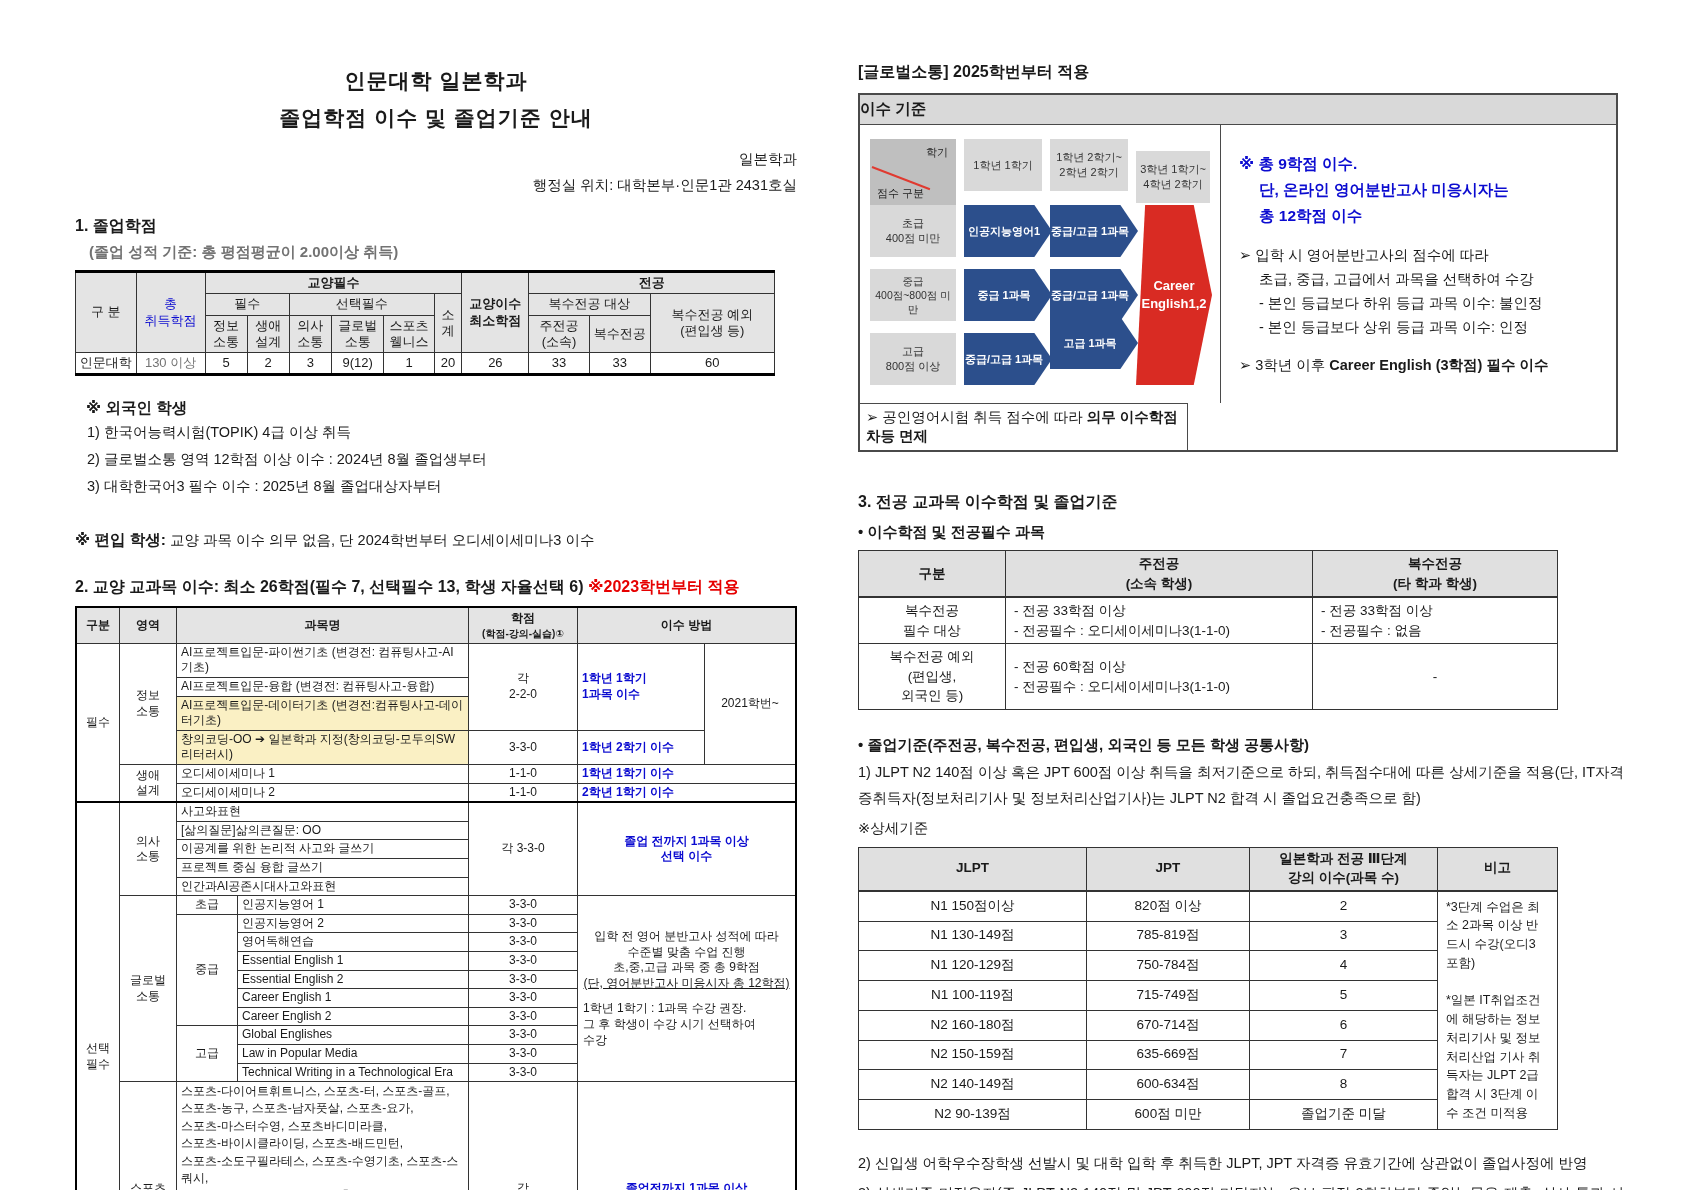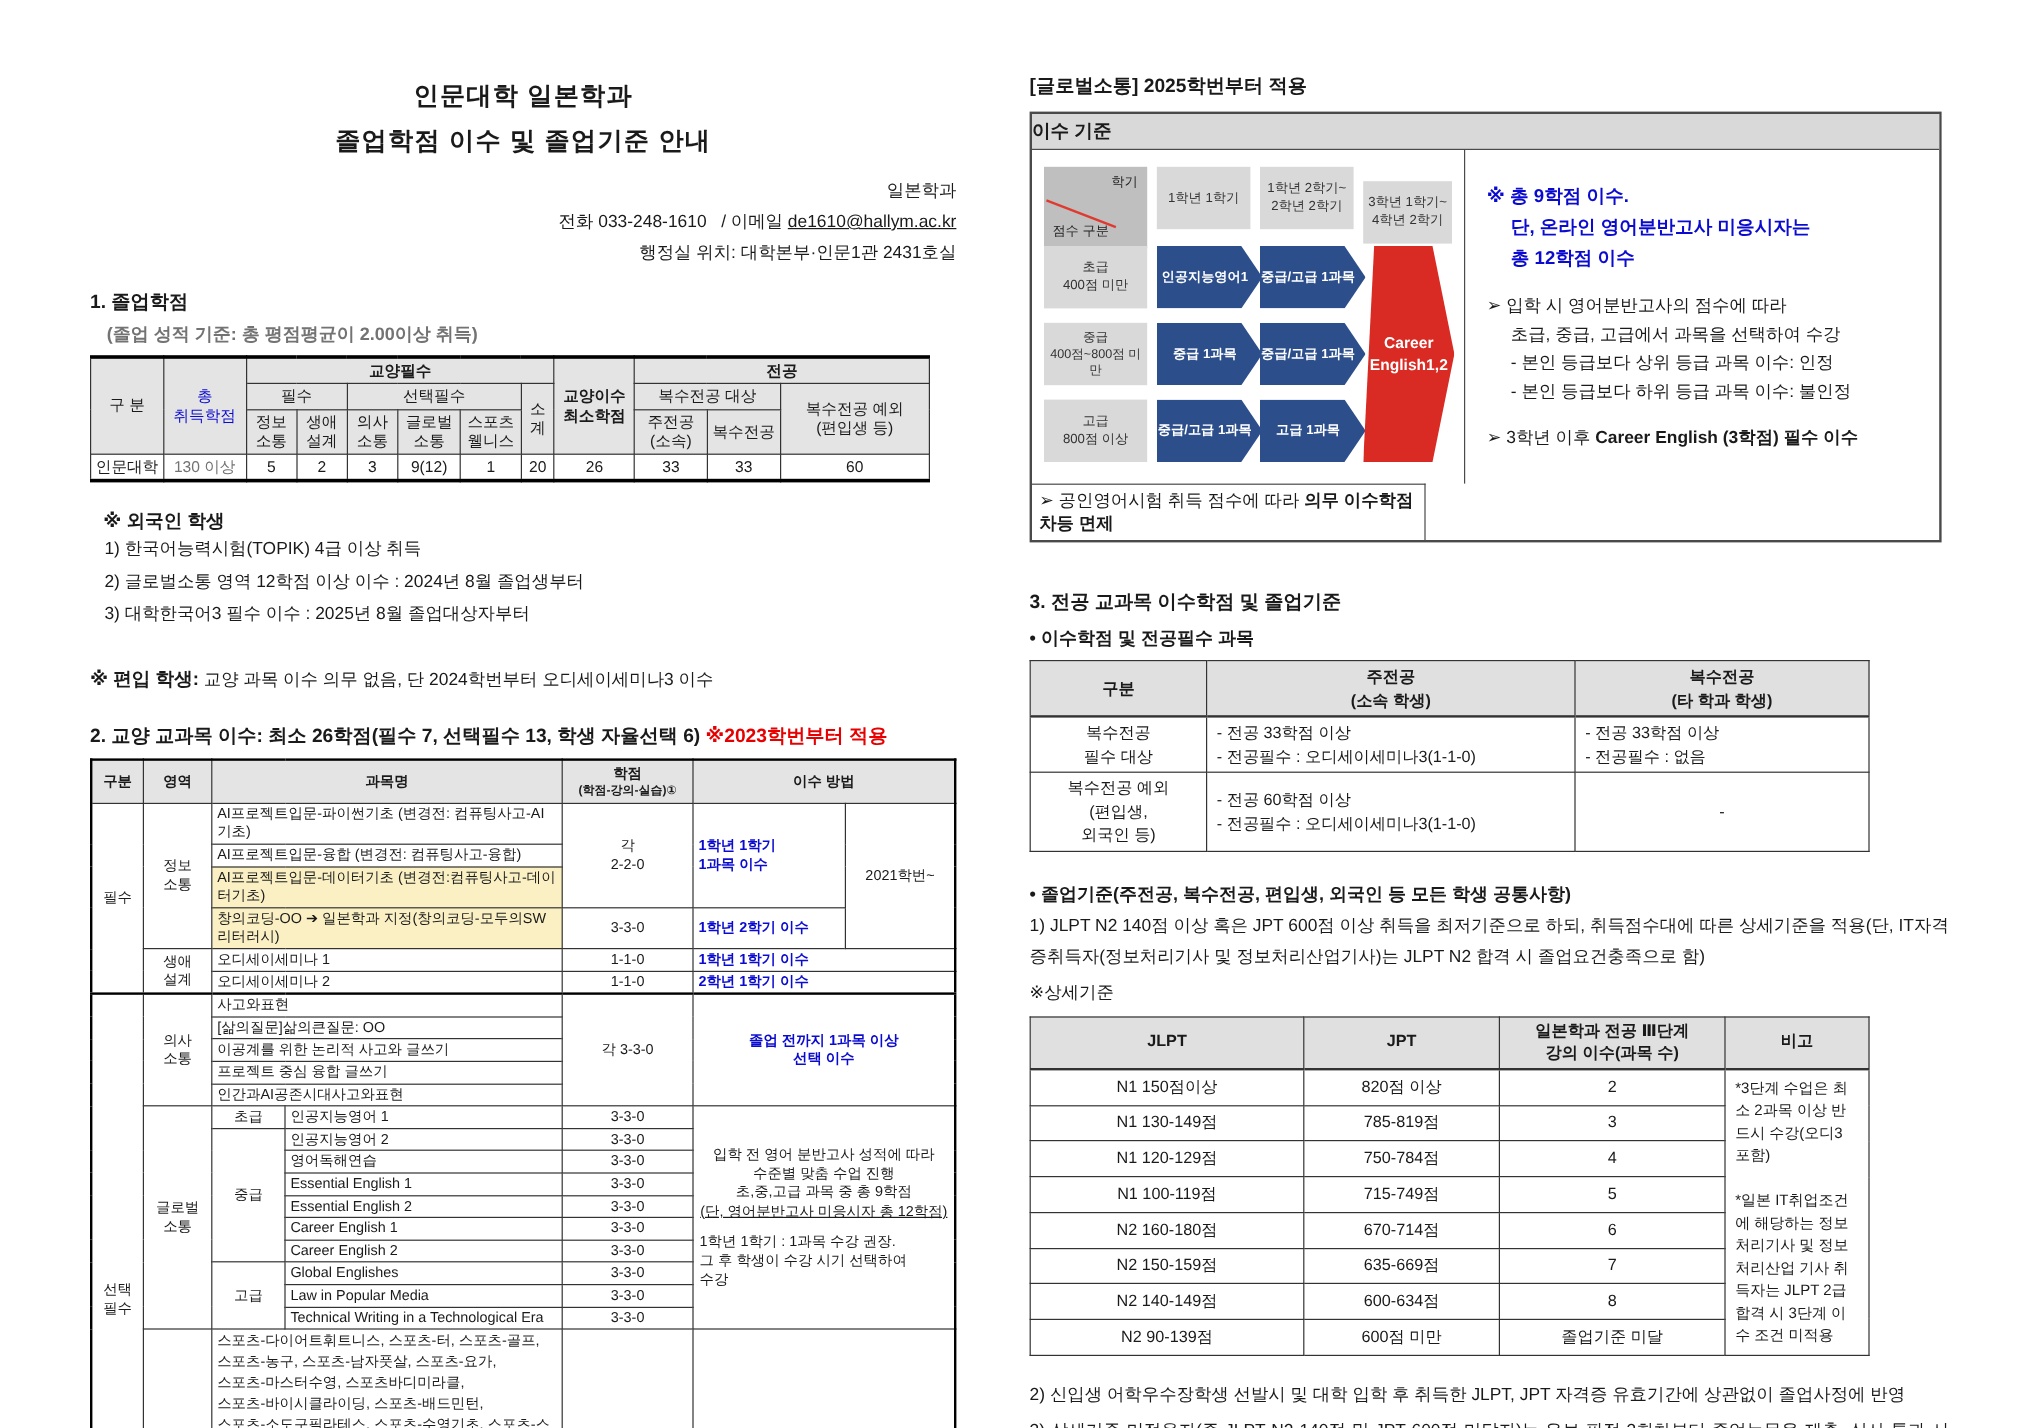--- a/index.html
+++ b/index.html
@@ -68,26 +68,20 @@
 <body>
 
 <div class="page" id="page1">
   <div class="doc-title">
     <div>인문대학 일본학과</div>
     <div>졸업학점 이수 및 졸업기준 안내</div>
   </div>
 
   <div class="contact">
     <div>일본학과</div>
-    <div>
-      <span>전화 033-248-1610</span>&nbsp;&nbsp;
-      <span>/</span>
-      <span>이메일</span>
-      <span class="underl">de1610@hallym.ac.kr</span>
-    </div>
     <div>행정실 위치: 대학본부·인문1관 2431호실</div>
   </div>
 
   <div class="sec-h">1. 졸업학점</div>
   <div class="subnote blue">(졸업 성적 기준: 총 평점평균이 2.00이상 취득)</div>
 
   <table class="t1">
     <tbody>
         <tr>
       <th rowspan="3" style="width:56px" class="pre">구 분</th>
@@ -326,33 +320,33 @@
         <div class="dcell arrow" style="left:190px;top:80px;width:80px;height:52px;">중급/고급 1과목</div>
 
         <div class="dcell gray pre" style="left:10px;top:144px;width:86px;height:52px;font-size:10.5px;">중급
 400점~800점 미만</div>
         <div class="dcell arrow" style="left:104px;top:144px;width:80px;height:52px;">중급 1과목</div>
         <div class="dcell arrow" style="left:190px;top:144px;width:80px;height:52px;">중급/고급 1과목</div>
 
         <div class="dcell gray pre" style="left:10px;top:208px;width:86px;height:52px;">고급
 800점 이상</div>
         <div class="dcell arrow" style="left:104px;top:208px;width:80px;height:52px;">중급/고급 1과목</div>
-        <div class="dcell arrow" style="left:190px;top:208px;width:80px;height:52px;">고급 1과목</div>
+        <div class="dcell arrow" style="left:190px;top:192px;width:80px;height:52px;">고급 1과목</div>
 
         <div class="dcell career pre" style="left:276px;top:80px;width:76px;height:180px;">Career
 English1,2</div>
       </div>
       <div class="gnotes">
         <div class="bblue b1">※ 총 9학점 이수.</div>
         <div class="bblue b1 ind">단, 온라인 영어분반고사 미응시자는</div>
         <div class="bblue b1 ind">총 12학점 이수</div>
         <div style="margin-top:14px;">➢ 입학 시 영어분반고사의 점수에 따라</div>
         <div class="ind">초급, 중급, 고급에서 과목을 선택하여 수강</div>
+        <div class="ind">- 본인 등급보다 하위 등급 과목 이수: 불인정</div>
         <div class="ind">- 본인 등급보다 상위 등급 과목 이수: 인정</div>
-        <div class="ind">- 본인 등급보다 하위 등급 과목 이수: 불인정</div>
         <div style="margin-top:14px;">
           <span>➢ 3학년 이후 </span><span class="bold">Career English (3학점) 필수 이수</span>
         </div>
       </div>
     </div>
     <div class="gbot">
       <span>➢ 공인영어시험 취득 점수에 따라 </span><span class="bold">의무 이수학점 차등 면제</span>
     </div>
   </div>
 

